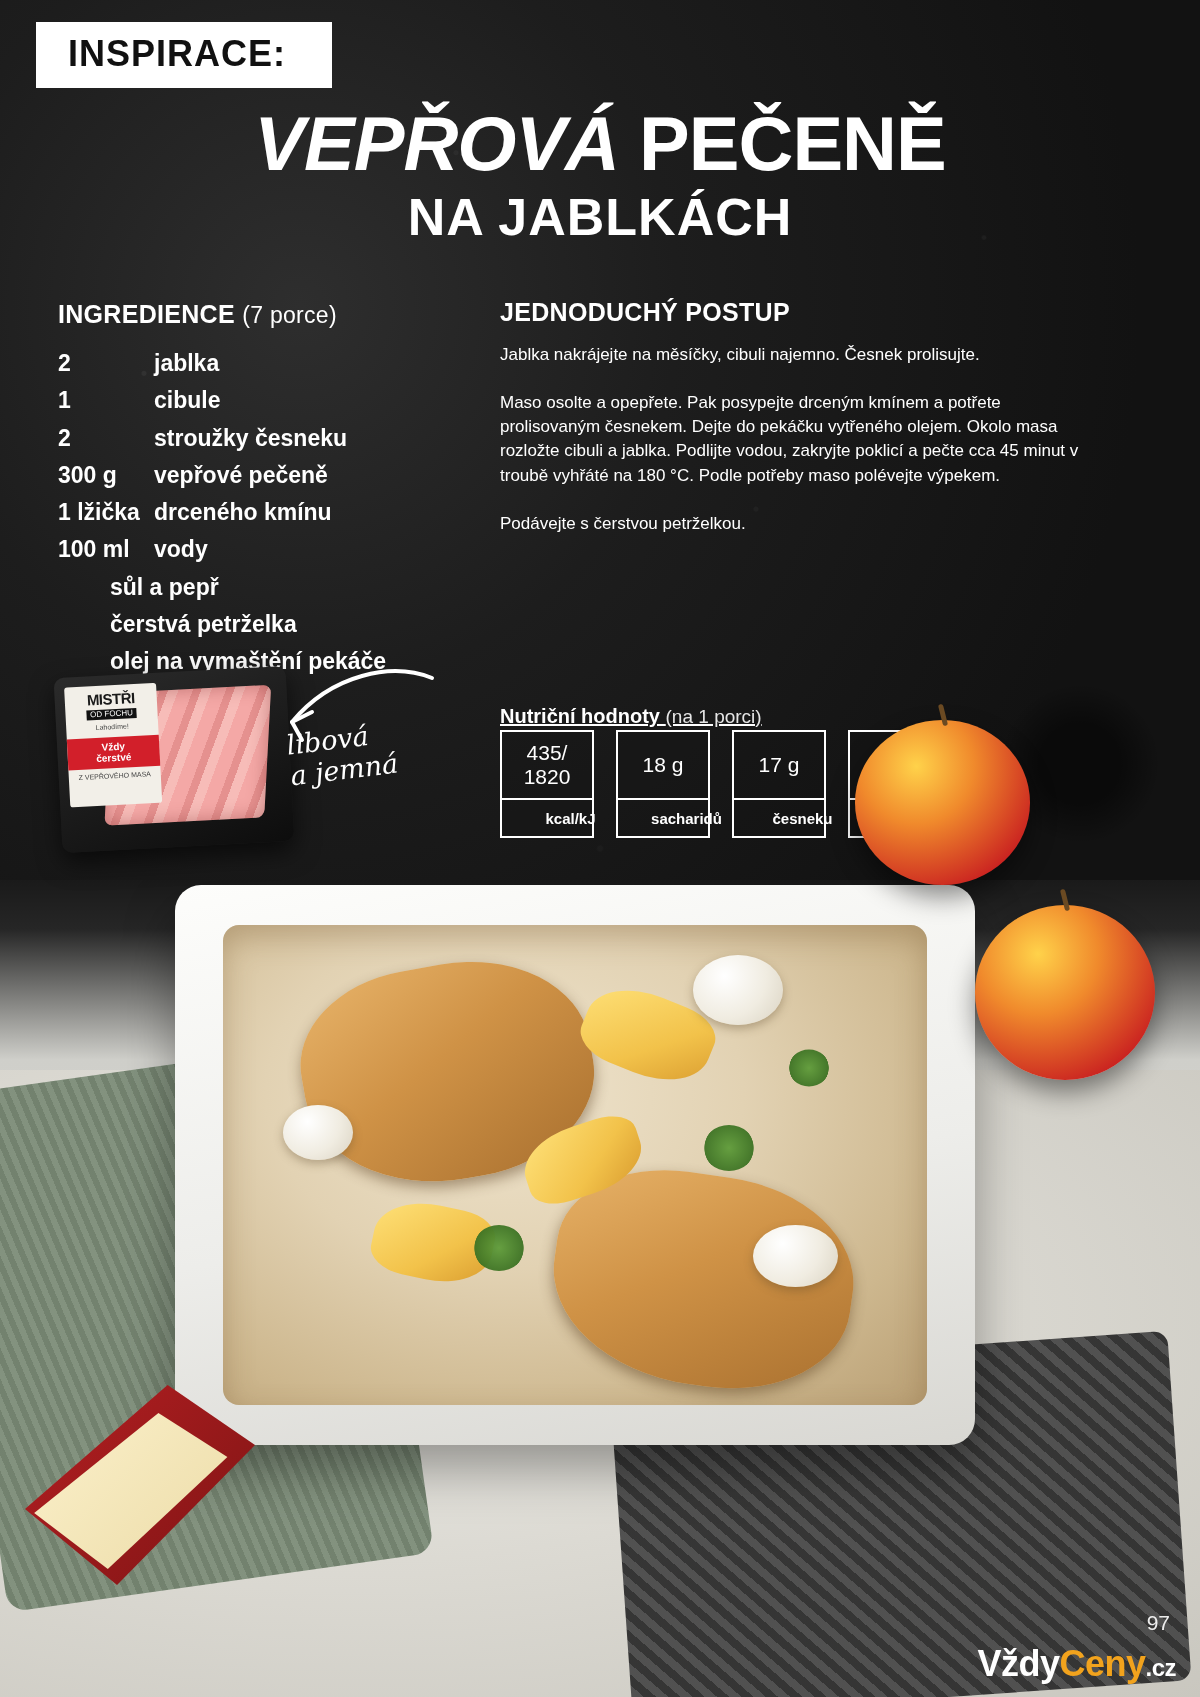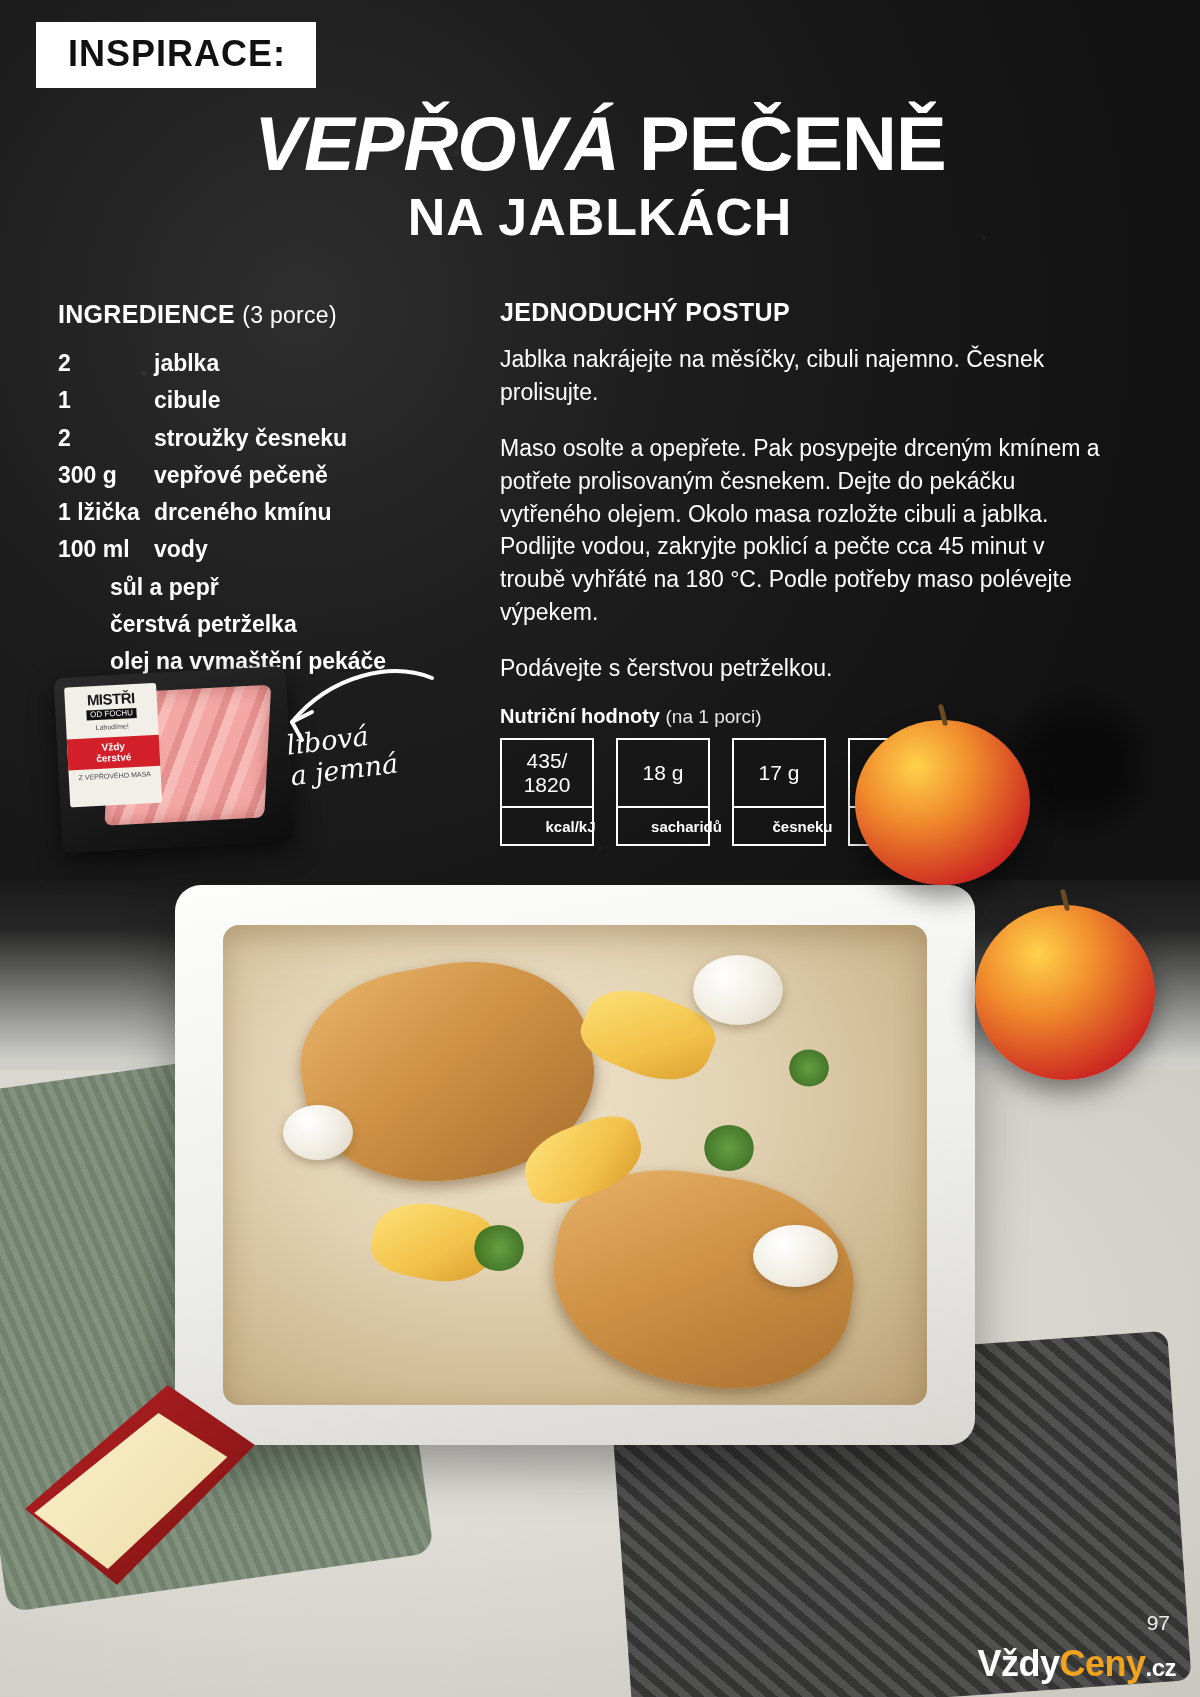--- a/index.html
+++ b/index.html
@@ -37,21 +37,21 @@
   
   .inspirace-tag {
     position: absolute;
     left: 36px;
     top: 22px;
     background: #ffffff;
     color: #111111;
     font-weight: bold;
     font-size: 36px;
     letter-spacing: 1px;
-    padding: 14px 30px 16px 32px;
+    padding: 14px 46px 16px 32px;
     line-height: 1;
     z-index: 5;
   }
   .title-block {
     position: absolute;
     left: 0;
     right: 0;
     top: 105px;
     text-align: center;
     z-index: 5;
@@ -111,36 +111,37 @@
     font-weight: bold;
   }
   .ingr-name {
     font-weight: bold;
   }
   .ingr-row.indent .ingr-qty {
     width: 52px;
   }
 
   .steps p {
-    font-size: 23px;
+    font-size: 17px;
     line-height: 1.42;
     margin: 0 0 24px 0;
   }
 
   
   .nutri {
     position: absolute;
     left: 500px;
     top: 705px;
     z-index: 6;
   }
   .nutri-title {
     font-size: 20px;
     font-weight: bold;
-    margin-bottom: 10px;
+    margin-bottom: 2px;
+    text-decoration: underline;
   }
   .nutri-title .light {
     font-weight: normal;
     font-size: 19px;
     color: #e6e6e6;
   }
   .nutri-grid {
     display: flex;
     gap: 22px;
   }
@@ -438,21 +439,21 @@
     <h1 class="title-main">
       <span class="ital">VEPŘOVÁ</span>
       <span>PEČENĚ</span>
     </h1>
     <div class="title-sub">NA JABLKÁCH</div>
   </div>
 
   <div class="col-left">
     <div class="sec-head">
       <span>INGREDIENCE</span>
-      <span class="light">(3 porce)</span>
+      <span class="light">(7 porce)</span>
     </div>
     <div class="ingr-list">
       <div class="ingr-row">
         <span class="ingr-qty">2</span>
         <span class="ingr-name">jablka</span>
       </div>
       <div class="ingr-row">
         <span class="ingr-qty">1</span>
         <span class="ingr-name">cibule</span>
       </div>

